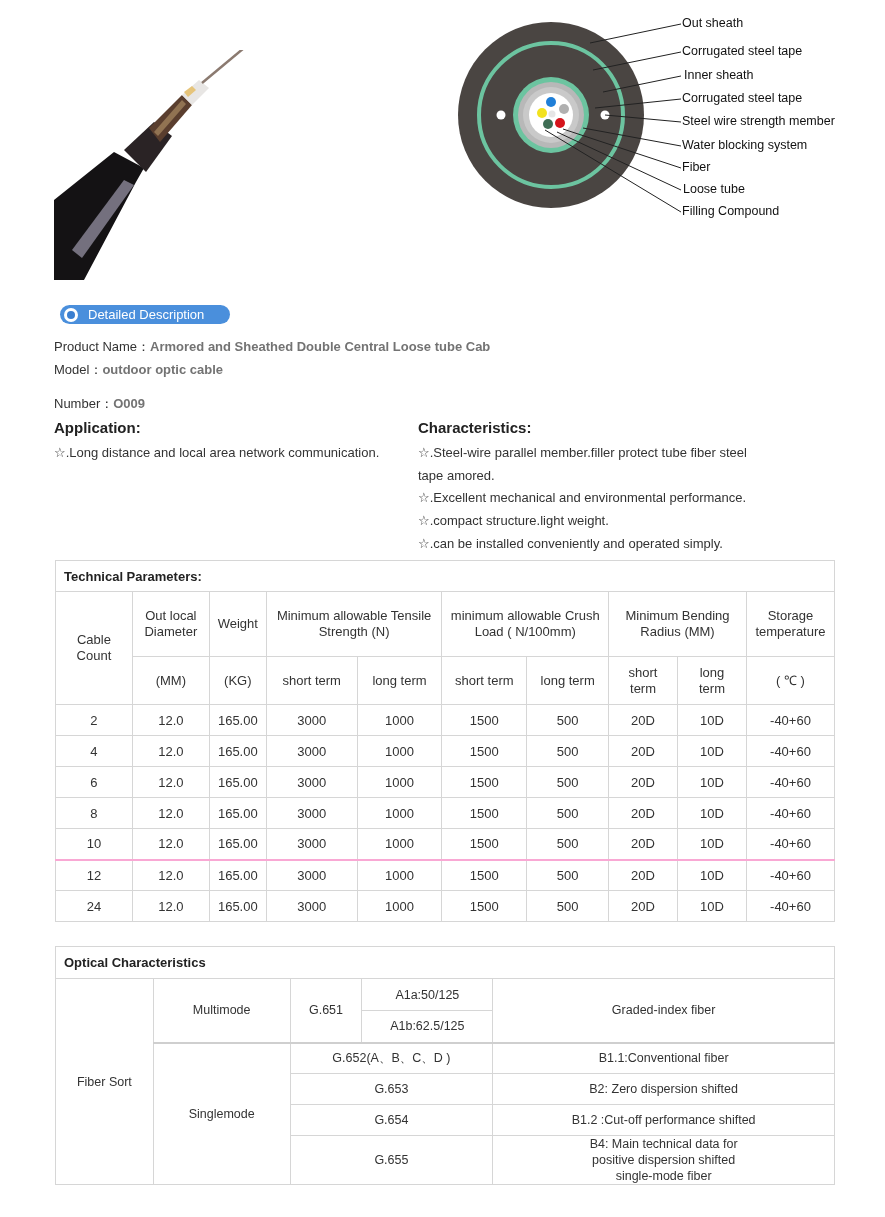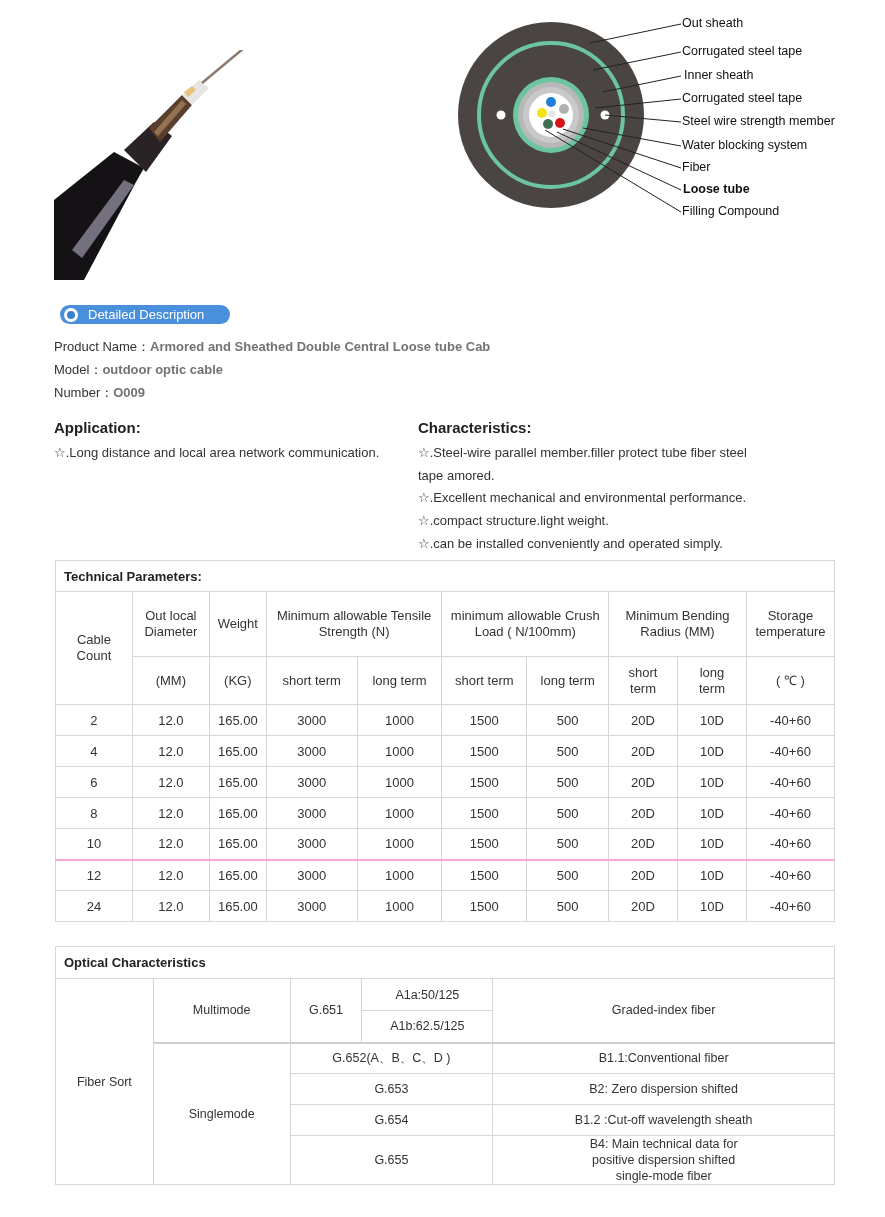--- a/index.html
+++ b/index.html
@@ -78,36 +78,36 @@
       <line x1="90" y1="120" x2="226" y2="202"></line>
     </g>
   </svg>
   <span class="diagram-label" style="left:227px;top:6px;">Out sheath</span>
   <span class="diagram-label" style="left:227px;top:34px;">Corrugated steel tape</span>
   <span class="diagram-label" style="left:229px;top:58px;">Inner sheath</span>
   <span class="diagram-label" style="left:227px;top:81px;">Corrugated steel tape</span>
   <span class="diagram-label" style="left:227px;top:104px;">Steel wire strength member</span>
   <span class="diagram-label" style="left:227px;top:128px;">Water blocking system</span>
   <span class="diagram-label" style="left:227px;top:150px;">Fiber</span>
-  <span class="diagram-label" style="left:228px;top:172px;font-weight:bold;">Loose tube</span>
+  <span class="diagram-label" style="left:228px;top:172px;">Loose tube</span>
   <span class="diagram-label" style="left:227px;top:194px;">Filling Compound</span>
 </div>
 
 <div class="desc-pill">
   <span class="dot"></span>
   <span>Detailed Description</span>
 </div>
 
 <div class="info-line" style="top:338px;">
   <span>Product Name：</span><span class="val">Armored and Sheathed Double Central Loose tube Cab</span>
 </div>
 <div class="info-line" style="top:361px;">
   <span>Model：</span><span class="val">outdoor optic cable</span>
 </div>
-<div class="info-line" style="top:384px;">
+<div class="info-line" style="top:395px;">
   <span>Number：</span><span class="val">O009</span>
 </div>
 
 <div class="section-h" style="left:54px;top:419px;">Application:</div>
 <div class="bullets" style="left:54px;top:442px;">
   <div>☆.Long distance and local area network communication.</div>
 </div>
 
 <div class="section-h" style="left:418px;top:419px;">Characteristics:</div>
 <div class="bullets" style="left:418px;top:442px;">
@@ -268,20 +268,20 @@
     <td rowspan="4">Singlemode</td>
     <td colspan="2" style="height:31px;">G.652(A、B、C、D )</td>
     <td>B1.1:Conventional fiber</td>
   </tr>
   <tr>
     <td colspan="2" style="height:31px;">G.653</td>
     <td>B2: Zero  dispersion shifted</td>
   </tr>
   <tr>
     <td colspan="2" style="height:31px;">G.654</td>
-    <td>B1.2 :Cut-off wavelength sheath</td>
+    <td>B1.2 :Cut-off performance shifted</td>
   </tr>
   <tr>
     <td colspan="2" style="height:47px;">G.655</td>
     <td style="padding:0 90px;">B4: Main technical data for positive dispersion shifted single-mode fiber</td>
   </tr>
 </tbody>
   </table>
 
 </body></html>

